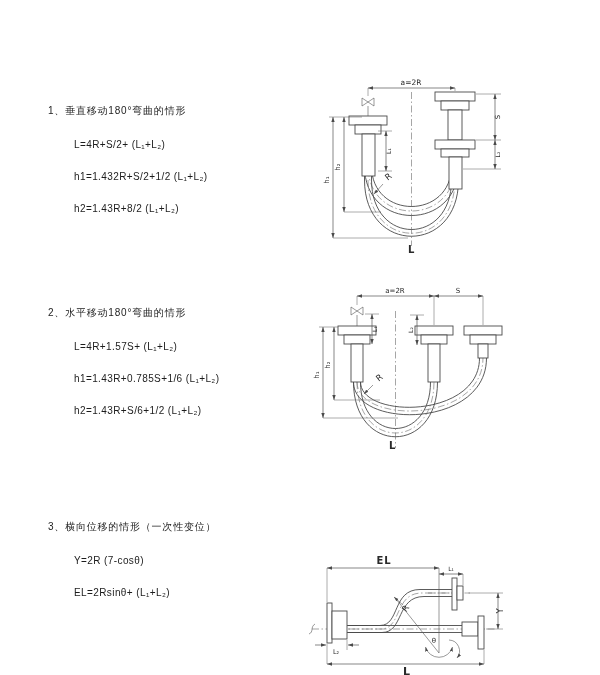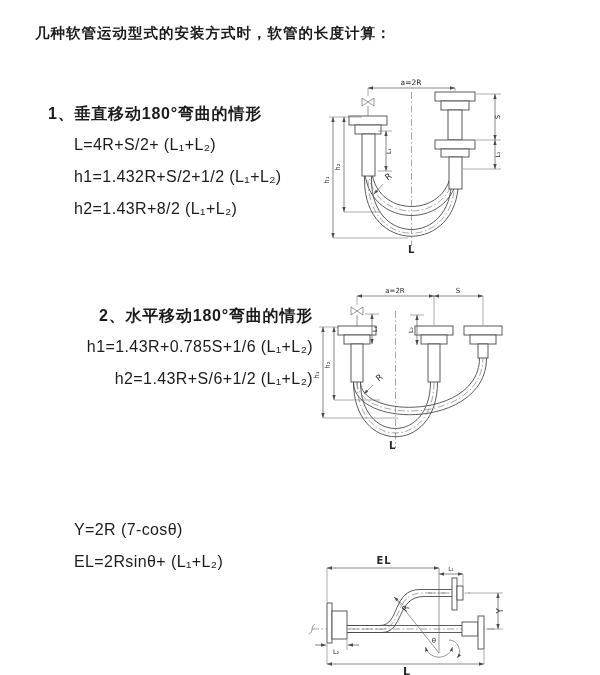--- a/index.html
+++ b/index.html
@@ -1,53 +1,54 @@
 <!DOCTYPE html>
 <html><head>
 <meta charset="utf-8">
 <style>
   html,body{margin:0;padding:0;background:#ffffff;}
   .page{position:relative;width:600px;height:675px;background:#fff;overflow:hidden;
         font-family:"Liberation Sans","DejaVu Sans",sans-serif;color:#1c1c1c;}
   .doc-title{position:absolute;left:35px;top:24px;font-size:14.5px;font-weight:600;letter-spacing:1px;}
   .section{position:absolute;left:48px;width:265px;}
-  .sec-heading{font-size:16px;font-weight:700;letter-spacing:0.8px;margin:0 0 13px 0;height:18px;}
-  .formula{font-size:16px;font-weight:500;letter-spacing:0.4px;height:32px;line-height:19px;
+  .sec-heading{font-size:10px;font-weight:400;letter-spacing:0.8px;margin:0 0 13px 0;height:18px;}
+  .formula{font-size:10px;font-weight:500;letter-spacing:0.4px;height:32px;line-height:19px;
            padding-left:26px;white-space:nowrap;}
   .diag{position:absolute;}
   svg{display:block;}
   svg text{fill:#2a2a2a;font-family:"DejaVu Sans",sans-serif;}
   .hose{fill:none;stroke:#4a4a4a;stroke-width:0.9;}
   .cl{fill:none;stroke:#6a6a6a;stroke-width:0.6;stroke-dasharray:7 2.5 1.5 2.5;}
   .dim{stroke:#555;stroke-width:0.7;fill:none;}
   .ext{stroke:#666;stroke-width:0.55;fill:none;}
   .fit{fill:#ffffff;stroke:#4a4a4a;stroke-width:0.9;}
   .thin{stroke:#555;stroke-width:0.6;fill:none;}
 </style>
 </head>
 <body>
 
 <div class="page">
 
-  <div class="doc-title">几种软管运动型式的安装方式时，软管的长度计算：</div>
 
   <div class="section" style="top:104px;">
     <div class="sec-heading">1、垂直移动180°弯曲的情形</div>
     <div class="formula">L=4R+S/2+ (L₁+L₂)</div>
     <div class="formula">h1=1.432R+S/2+1/2 (L₁+L₂)</div>
     <div class="formula">h2=1.43R+8/2 (L₁+L₂)</div>
   </div>
 
-  <div class="section" style="top:306px;text-align:right;">
+  <div class="section" style="top:306px;">
     <div class="sec-heading">2、水平移动180°弯曲的情形</div>
+    <div class="formula">L=4R+1.57S+ (L₁+L₂)</div>
     <div class="formula">h1=1.43R+0.785S+1/6 (L₁+L₂)</div>
     <div class="formula">h2=1.43R+S/6+1/2 (L₁+L₂)</div>
   </div>
 
   <div class="section" style="top:520px;">
+    <div class="sec-heading">3、横向位移的情形（一次性变位）</div>
     <div class="formula">Y=2R (7-cosθ)</div>
     <div class="formula">EL=2Rsinθ+ (L₁+L₂)</div>
   </div>
 
   <div class="diag" style="left:305px;top:70px;">
   <svg width="290" height="190" viewBox="0 0 290 190">
     <defs>
       <pattern id="h1p" width="4" height="4" patternUnits="userSpaceOnUse">
         <path d="M0,0 L4,4 M4,0 L0,4" stroke="#8a8a8a" stroke-width="0.6"></path>
       </pattern>

